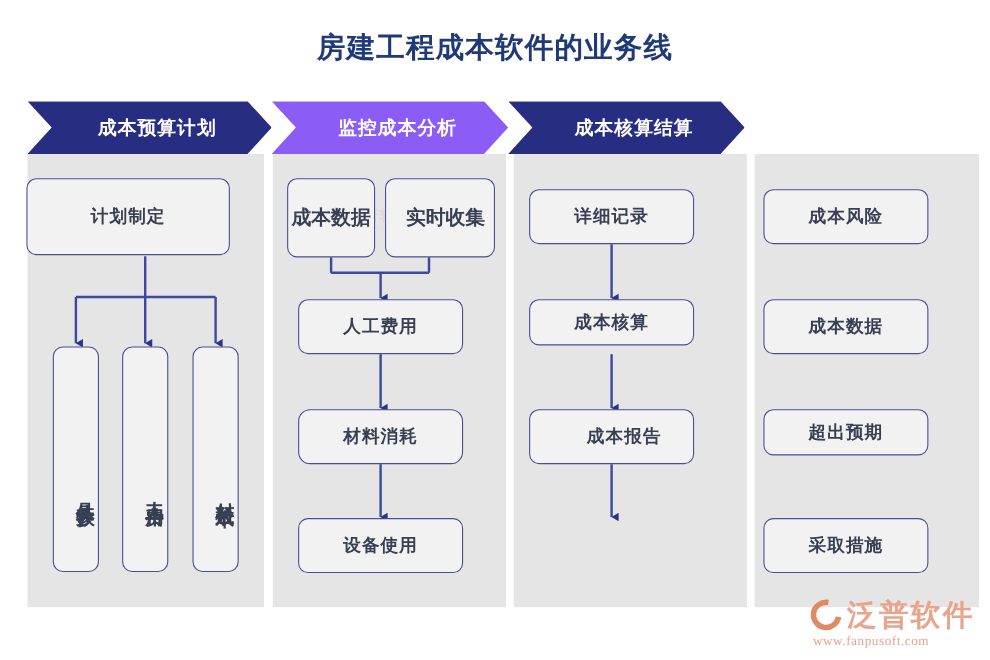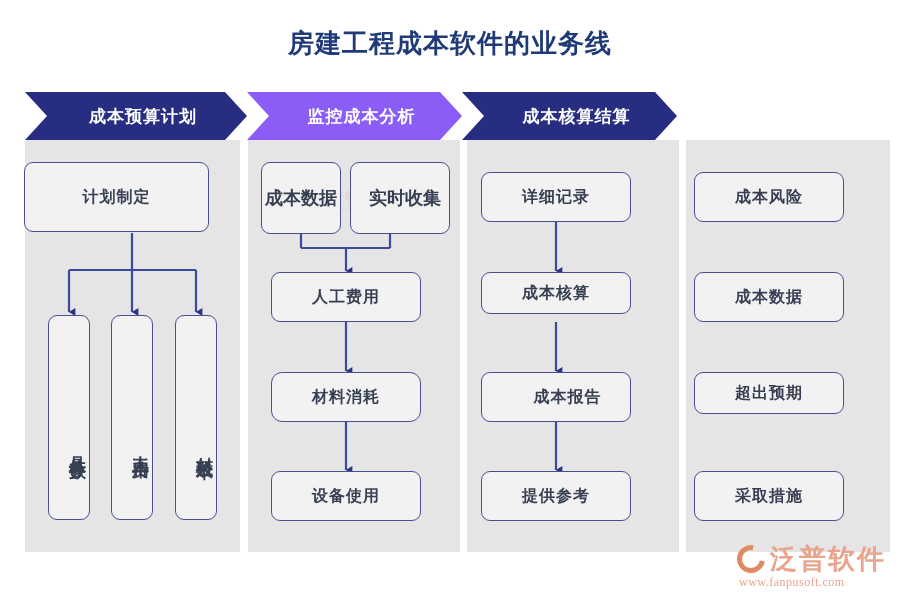--- a/index.html
+++ b/index.html
@@ -160,21 +160,20 @@
   <div class="node small" style="left:261px;top:162px;width:80px;height:72px;">成本数据</div>
   <div class="node small" style="left:350px;top:162px;width:100px;height:72px;padding-left:10px;">实时收集</div>
 
   <div class="node" style="left:271px;top:272px;width:150px;height:50px;">人工费用</div>
   <div class="node" style="left:271px;top:372px;width:150px;height:50px;border-radius:11px;">材料消耗</div>
   <div class="node" style="left:271px;top:471px;width:150px;height:50px;">设备使用</div>
 
   <div class="node" style="left:481px;top:172px;width:150px;height:50px;">详细记录</div>
   <div class="node" style="left:481px;top:272px;width:150px;height:42px;">成本核算</div>
   <div class="node" style="left:481px;top:372px;width:150px;height:50px;padding-left:23px;">成本报告</div>
-  <div class="node" style="left:481px;top:471px;width:150px;height:50px;">提供参考</div>
 
   <div class="node" style="left:694px;top:172px;width:150px;height:50px;">成本风险</div>
   <div class="node" style="left:694px;top:272px;width:150px;height:50px;">成本数据</div>
   <div class="node" style="left:694px;top:372px;width:150px;height:42px;">超出预期</div>
   <div class="node" style="left:694px;top:471px;width:150px;height:50px;">采取措施</div>
 
   <div class="logo">
     <div class="logo-row">
       <div class="logo-mark"></div>
       <div class="logo-name">泛普软件</div>

